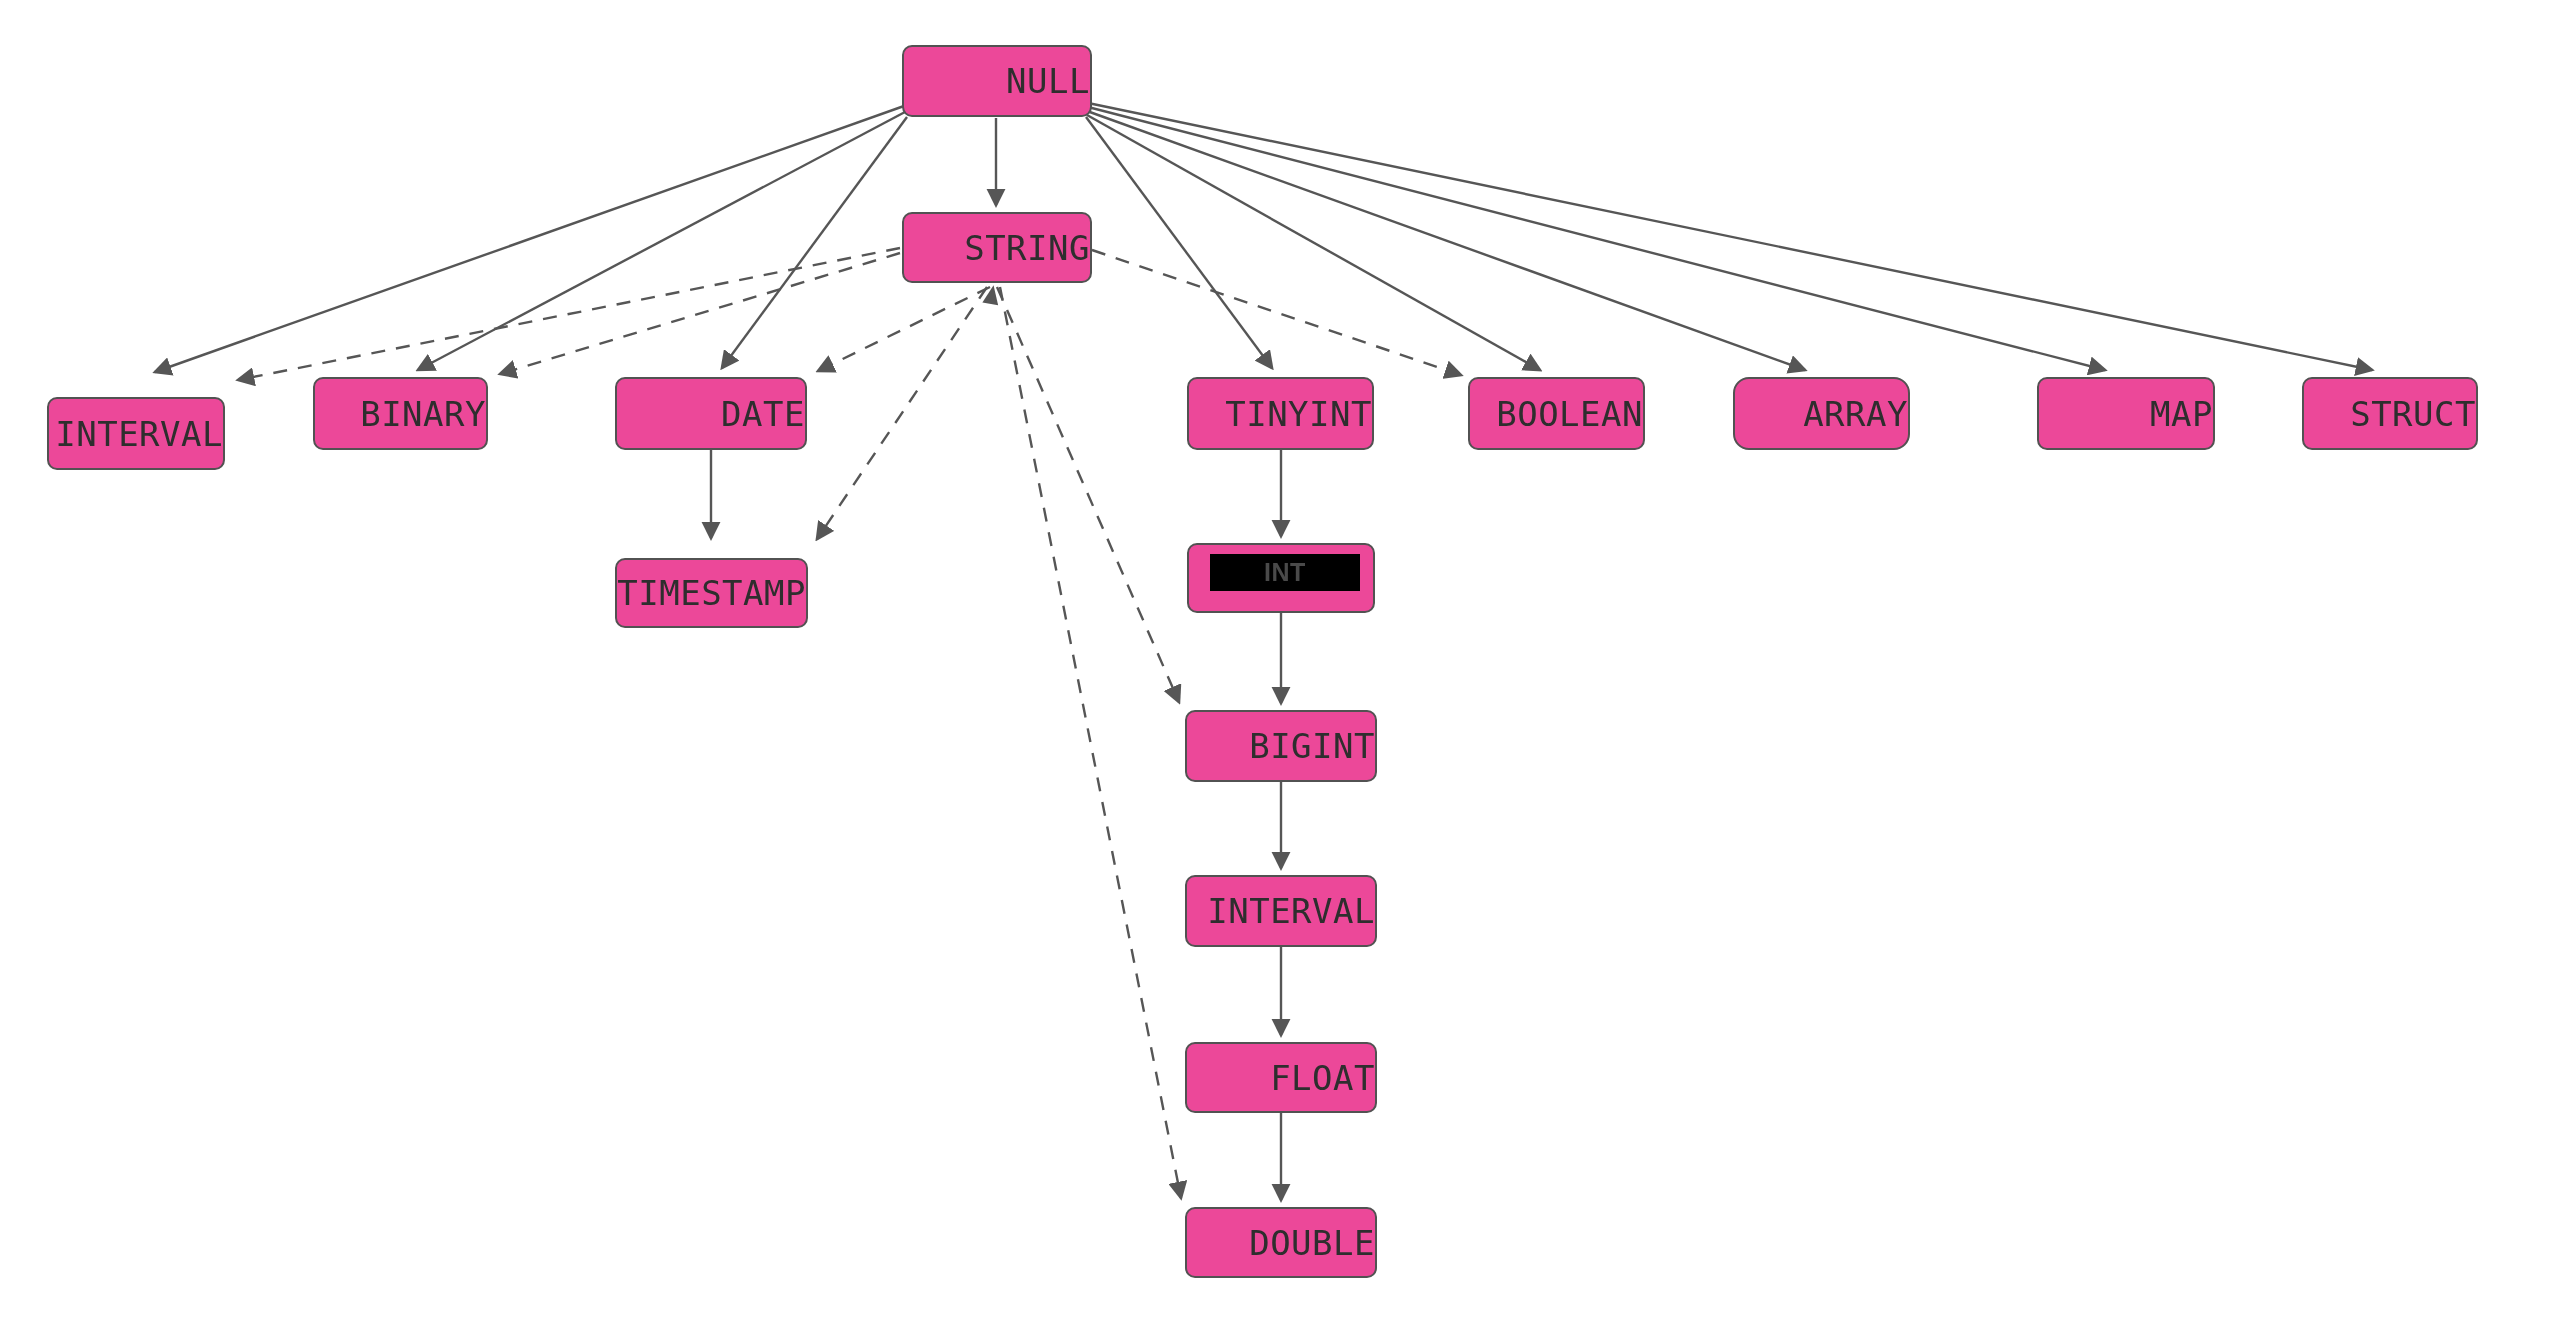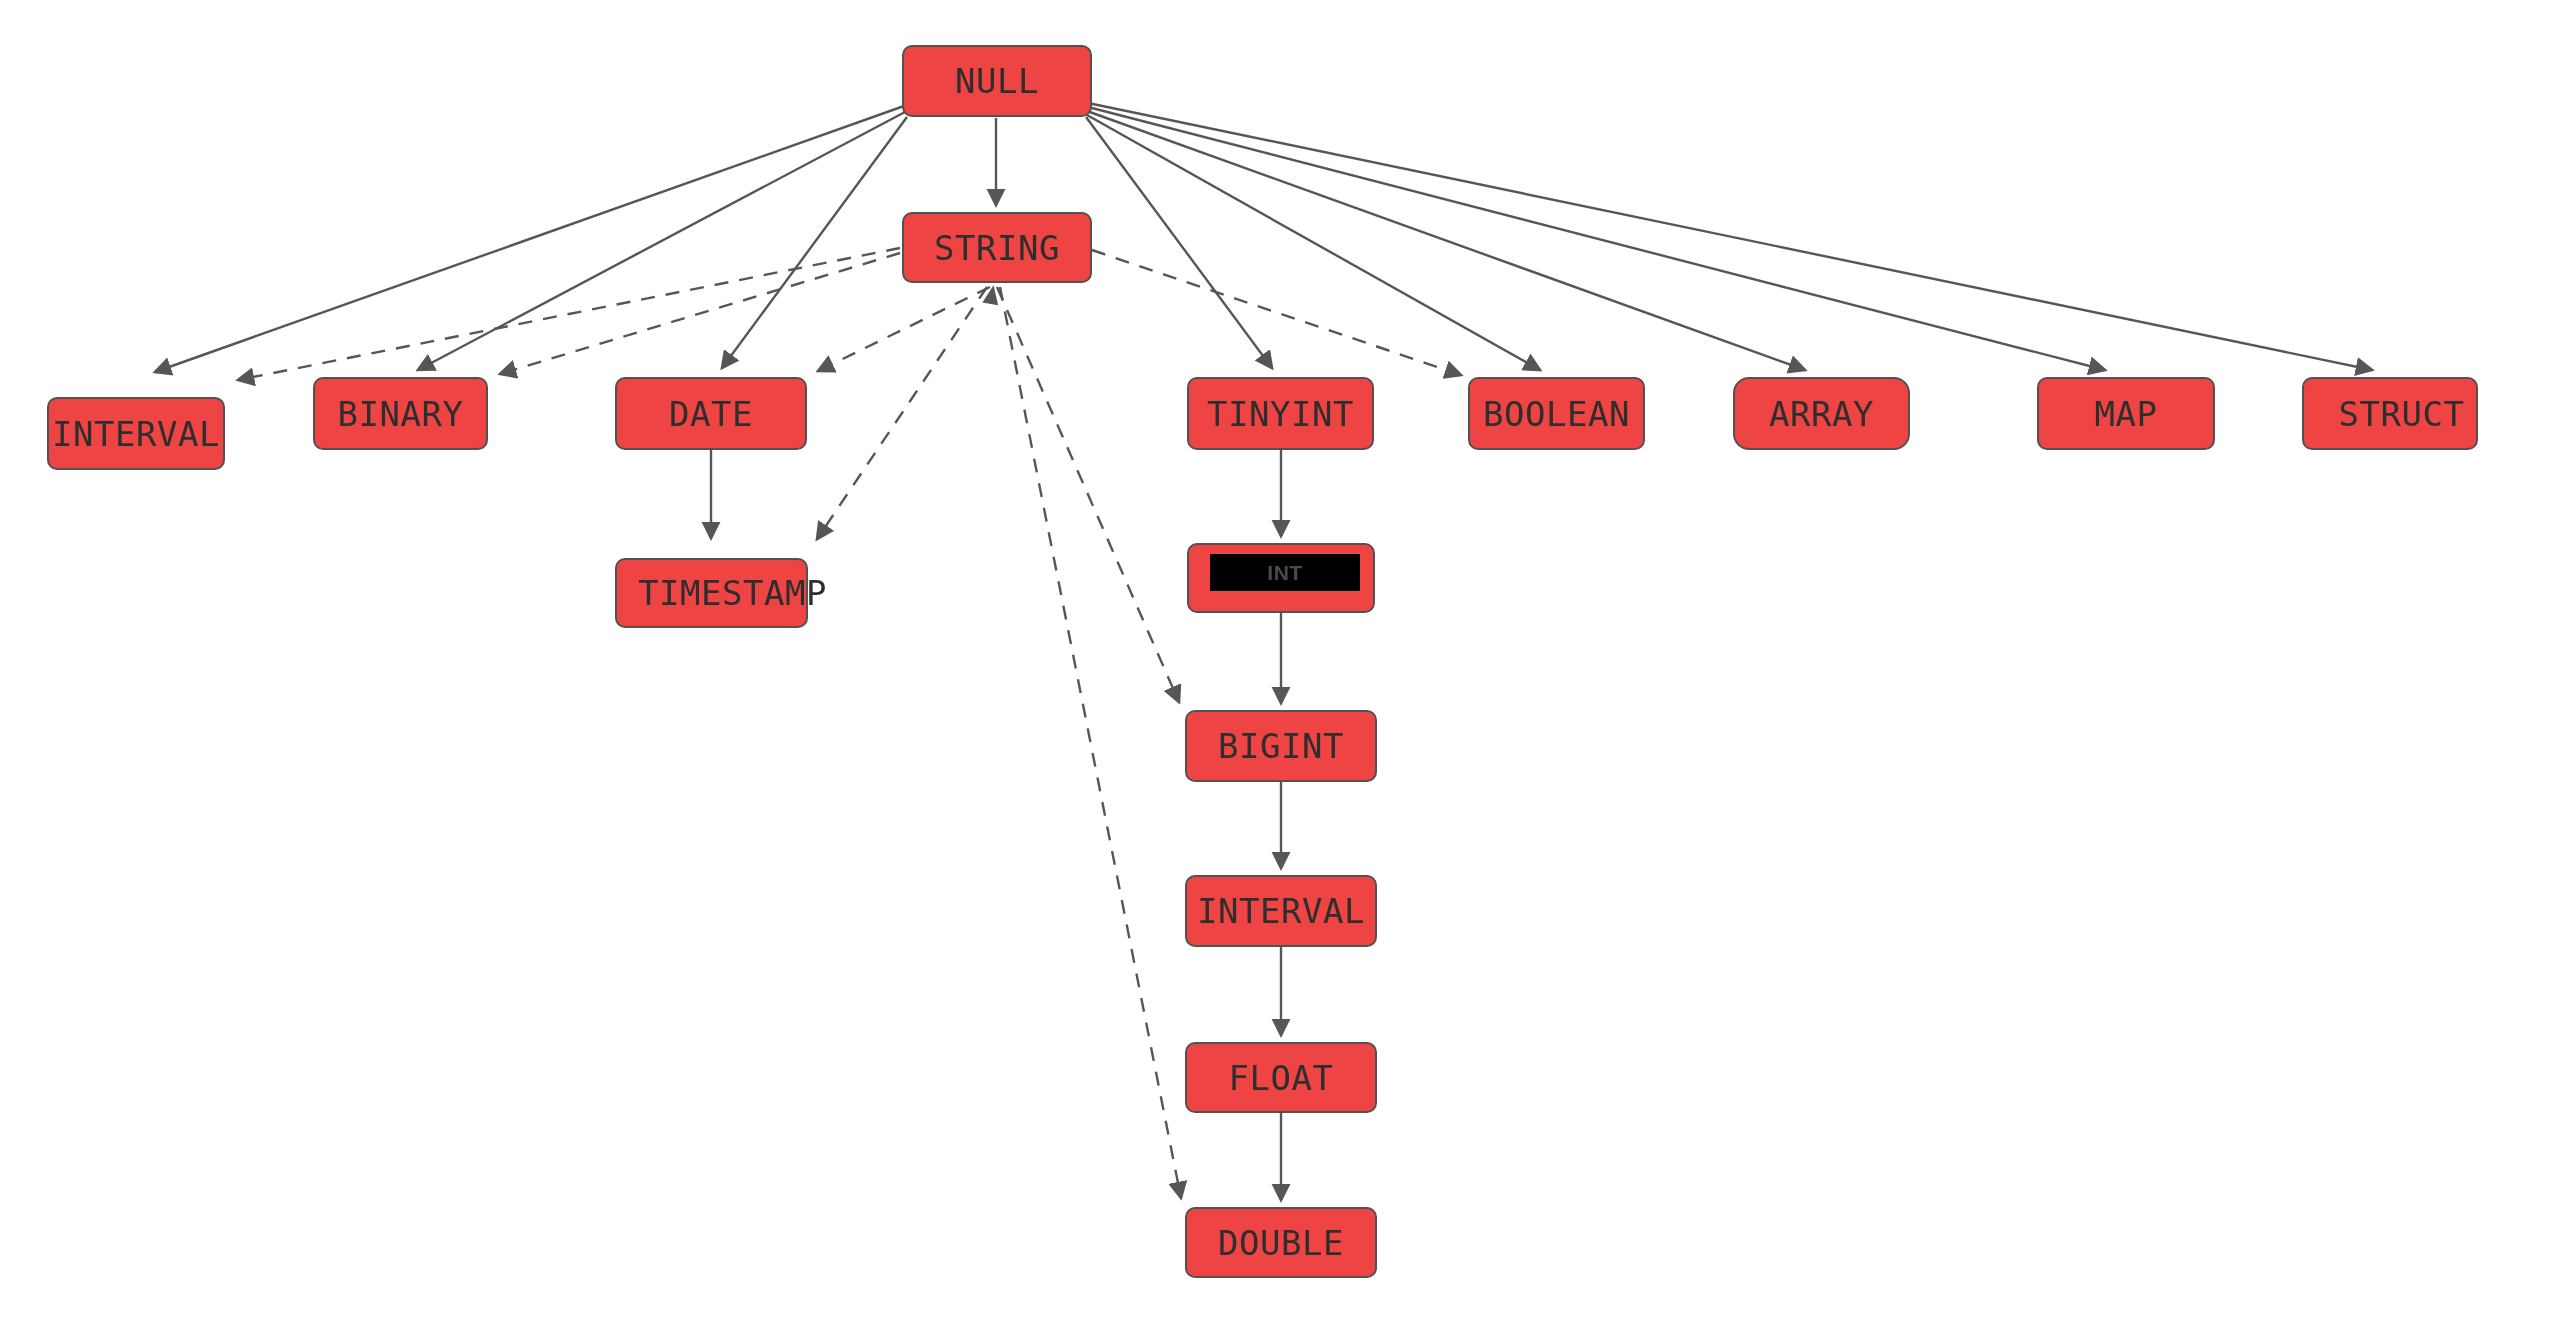--- a/index.html
+++ b/index.html
@@ -15,45 +15,45 @@
     position: absolute;
     left: 0; top: 0;
     width: 2560px; height: 1326px;
   }
   svg.edges line { stroke: #565656; stroke-width: 2.4; fill: none; }
   svg.edges line.dashed { stroke-dasharray: 14 11; }
   svg.edges .ah-fill { fill: #565656; }
   .node {
     position: absolute;
     box-sizing: border-box;
-    background: #ef4444;
+    background: #ec4899;
     border: 2.5px solid #525252;
     border-radius: 10px;
     display: flex;
     align-items: center;
-    justify-content: center;
+    justify-content: flex-end;
     font-size: 34px;
     letter-spacing: 0.5px;
     color: #2e2e2e;
     z-index: 2;
   }
   .node .lbl { white-space: nowrap; }
   .redaction {
     position: absolute;
     left: 21px;
     top: 9px;
     width: 150px;
     height: 37px;
     background: #000000;
     display: flex;
     align-items: center;
     justify-content: center;
     font-family: "Liberation Sans", sans-serif;
     font-weight: bold;
-    font-size: 21px;
+    font-size: 25px;
     letter-spacing: 0.5px;
     color: #4a4a4a;
   }
 </style>
 </head>
 <body>
 
 <div class="canvas">
   <svg class="edges" viewBox="0 0 2560 1326" xmlns="http://www.w3.org/2000/svg">
     <defs>

